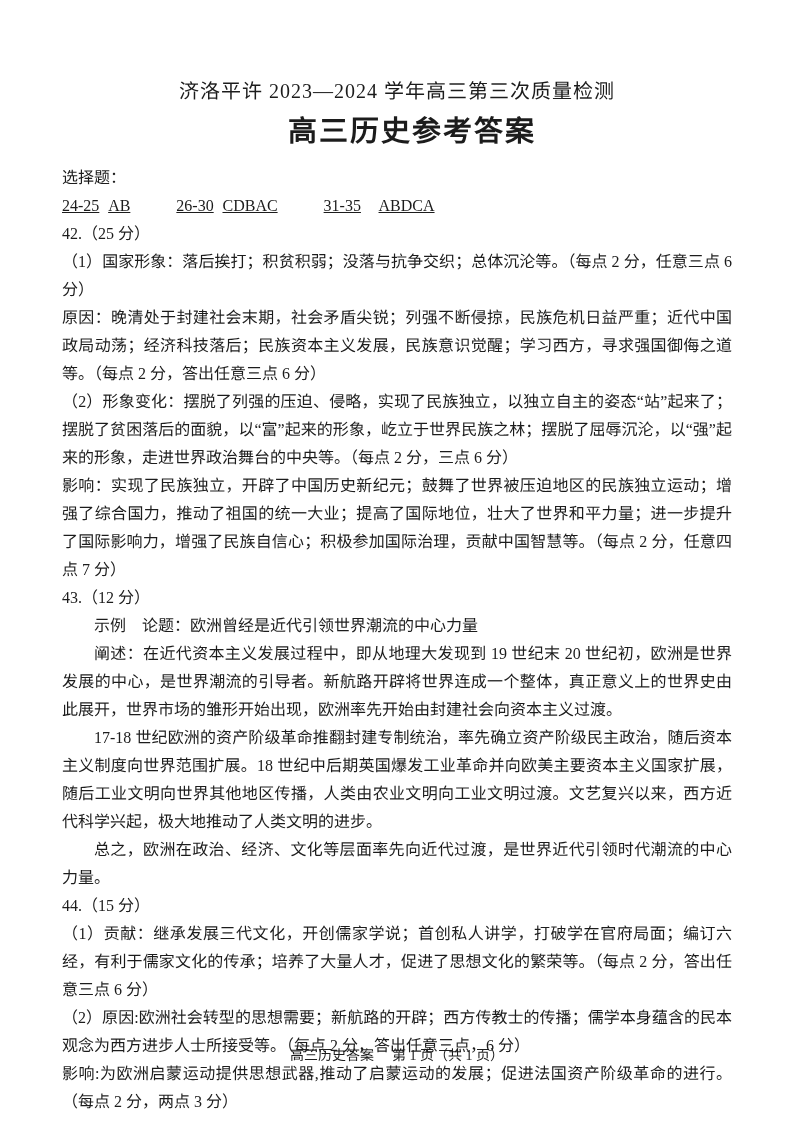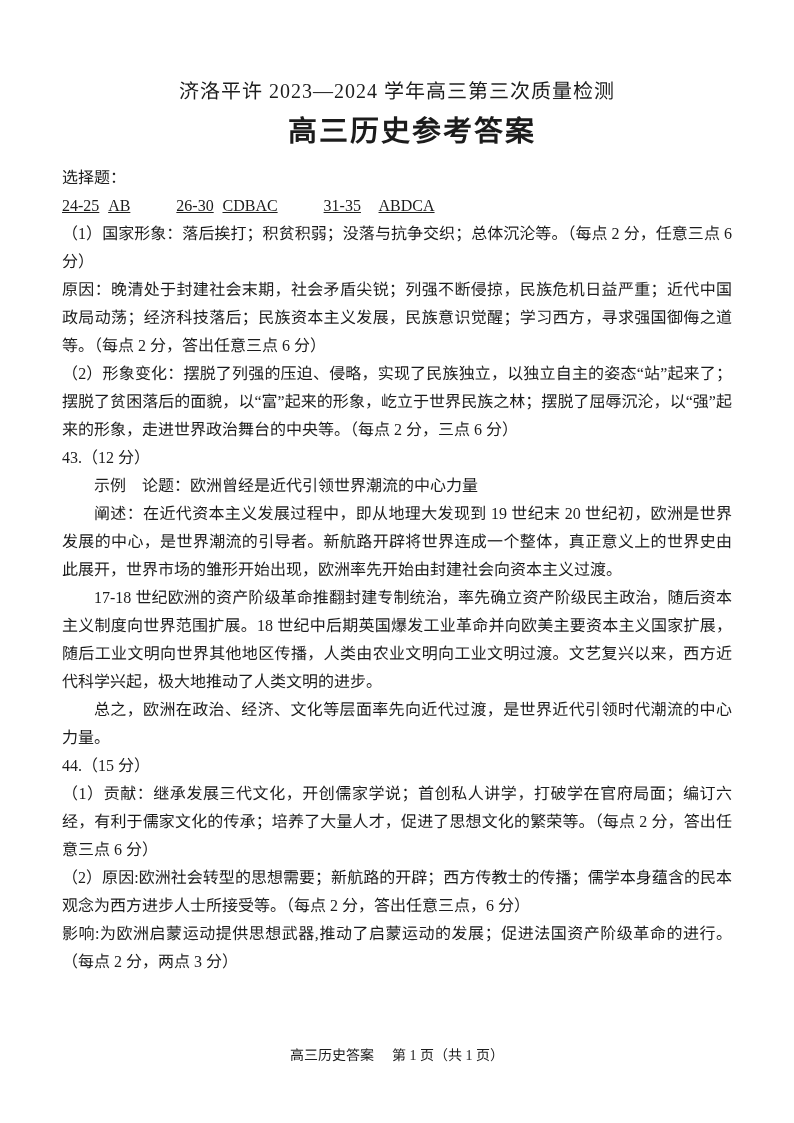--- a/index.html
+++ b/index.html
@@ -70,23 +70,25 @@
   <div class="content">
 
     <p>选择题：</p>
 
     <p class="answers-row">
       <span class="answer-item"><span class="range">24-25</span><span class="letters">AB</span></span>
       <span class="answer-item"><span class="range">26-30</span><span class="letters">CDBAC</span></span>
       <span class="answer-item"><span class="range">31-35</span><span class="letters wide">ABDCA</span></span>
     </p>
 
+    <p>42.（25 分）</p>
     <p>（1）国家形象：落后挨打；积贫积弱；没落与抗争交织；总体沉沦等。（每点 2 分，任意三点 6 分）</p>
     <p>原因：晚清处于封建社会末期，社会矛盾尖锐；列强不断侵掠，民族危机日益严重；近代中国政局动荡；经济科技落后；民族资本主义发展，民族意识觉醒；学习西方，寻求强国御侮之道等。（每点 2 分，答出任意三点 6 分）</p>
     <p>（2）形象变化：摆脱了列强的压迫、侵略，实现了民族独立，以独立自主的姿态“站”起来了；摆脱了贫困落后的面貌，以“富”起来的形象，屹立于世界民族之林；摆脱了屈辱沉沦，以“强”起来的形象，走进世界政治舞台的中央等。（每点 2 分，三点 6 分）</p>
+    <p>影响：实现了民族独立，开辟了中国历史新纪元；鼓舞了世界被压迫地区的民族独立运动；增强了综合国力，推动了祖国的统一大业；提高了国际地位，壮大了世界和平力量；进一步提升了国际影响力，增强了民族自信心；积极参加国际治理，贡献中国智慧等。（每点 2 分，任意四点 7 分）</p>
 
     <p>43.（12 分）</p>
     <p class="indent-first">示例　论题：欧洲曾经是近代引领世界潮流的中心力量</p>
     <p class="indent-first">阐述：在近代资本主义发展过程中，即从地理大发现到 19 世纪末 20 世纪初，欧洲是世界发展的中心，是世界潮流的引导者。新航路开辟将世界连成一个整体，真正意义上的世界史由此展开，世界市场的雏形开始出现，欧洲率先开始由封建社会向资本主义过渡。</p>
     <p class="indent-first">17-18 世纪欧洲的资产阶级革命推翻封建专制统治，率先确立资产阶级民主政治，随后资本主义制度向世界范围扩展。18 世纪中后期英国爆发工业革命并向欧美主要资本主义国家扩展，随后工业文明向世界其他地区传播，人类由农业文明向工业文明过渡。文艺复兴以来，西方近代科学兴起，极大地推动了人类文明的进步。</p>
     <p class="indent-first">总之，欧洲在政治、经济、文化等层面率先向近代过渡，是世界近代引领时代潮流的中心力量。</p>
 
     <p>44.（15 分）</p>
     <p>（1）贡献：继承发展三代文化，开创儒家学说；首创私人讲学，打破学在官府局面；编订六经，有利于儒家文化的传承；培养了大量人才，促进了思想文化的繁荣等。（每点 2 分，答出任意三点 6 分）</p>
     <p>（2）原因:欧洲社会转型的思想需要；新航路的开辟；西方传教士的传播；儒学本身蕴含的民本观念为西方进步人士所接受等。（每点 2 分，答出任意三点，6 分）</p>

